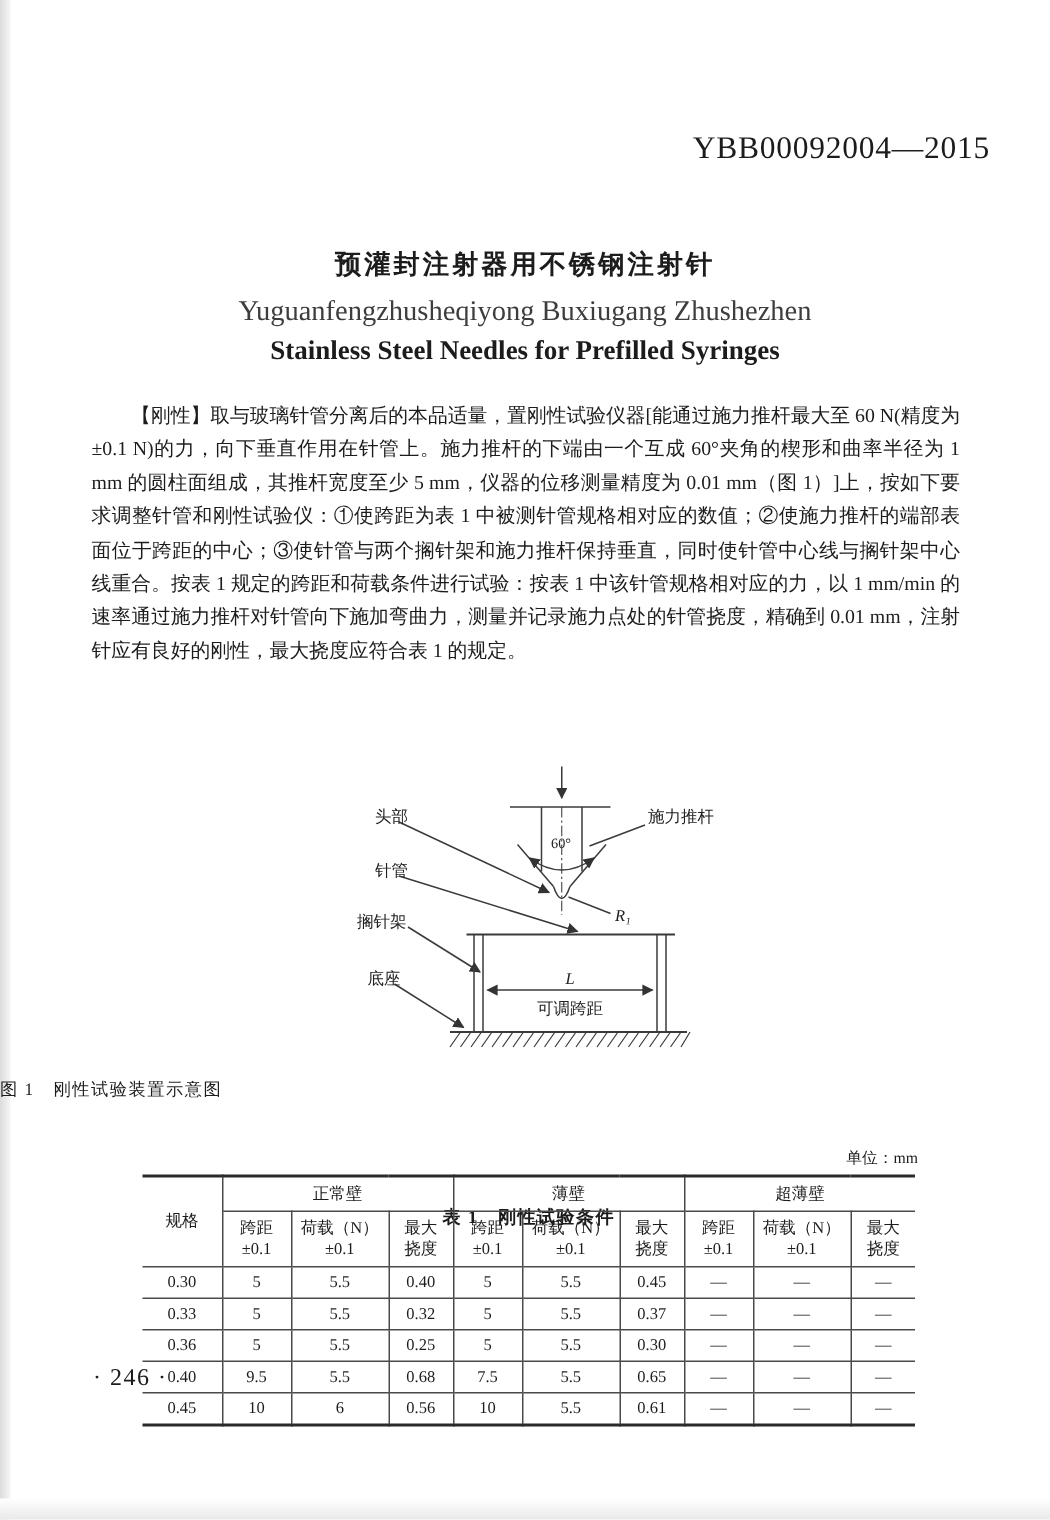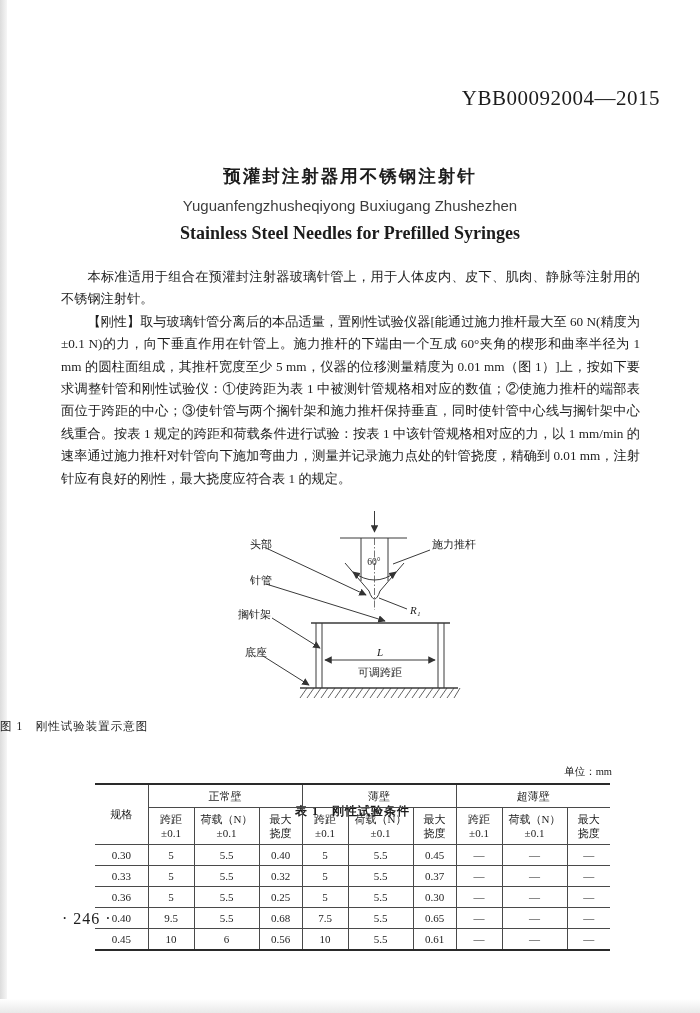--- a/index.html
+++ b/index.html
@@ -19,22 +19,22 @@
   .doc-number {
     position:absolute; top:86px; right:40px;
     font-size:21px; letter-spacing:.5px;
   }
   .title-zh {
     position:absolute; top:164px; left:0; width:100%;
     text-align:center; font-size:17.5px; font-weight:bold; letter-spacing:2px;
   }
   .title-pinyin {
     position:absolute; top:197px; left:0; width:100%;
-    text-align:center; font-size:15px; color:#3d3d3d;
-    font-family:Liberation Sans, sans-serif;
+    text-align:center; font-size:19px; color:#3d3d3d;
+    font-family:Liberation Serif, serif;
   }
   .title-en {
     position:absolute; top:223px; left:0; width:100%;
     text-align:center; font-size:18px; font-weight:bold;
   }
   .body-text {
     position:absolute; top:266px; left:61px; width:579px;
     font-size:13.2px; line-height:22.4px; text-align:justify;
   }
   .body-text p { margin:0; text-indent:2em; }
@@ -79,21 +79,20 @@
 <div class="scan-edge-left"></div>
 <div class="scan-edge-bottom"></div>
 
 <div class="doc-number">YBB00092004—2015</div>
 
 <div class="title-zh">预灌封注射器用不锈钢注射针</div>
 <div class="title-pinyin">Yuguanfengzhusheqiyong Buxiugang Zhushezhen</div>
 <div class="title-en">Stainless Steel Needles for Prefilled Syringes</div>
 
 <div class="body-text">
-  <p>本标准适用于组合在预灌封注射器玻璃针管上，用于人体皮内、皮下、肌肉、静脉等注射用的不锈钢注射针。</p>
   <p>【刚性】取与玻璃针管分离后的本品适量，置刚性试验仪器[能通过施力推杆最大至 60 N(精度为±0.1 N)的力，向下垂直作用在针管上。施力推杆的下端由一个互成 60°夹角的楔形和曲率半径为 1 mm 的圆柱面组成，其推杆宽度至少 5 mm，仪器的位移测量精度为 0.01 mm（图 1）]上，按如下要求调整针管和刚性试验仪：①使跨距为表 1 中被测针管规格相对应的数值；②使施力推杆的端部表面位于跨距的中心；③使针管与两个搁针架和施力推杆保持垂直，同时使针管中心线与搁针架中心线重合。按表 1 规定的跨距和荷载条件进行试验：按表 1 中该针管规格相对应的力，以 1 mm/min 的速率通过施力推杆对针管向下施加弯曲力，测量并记录施力点处的针管挠度，精确到 0.01 mm，注射针应有良好的刚性，最大挠度应符合表 1 的规定。</p>
 </div>
 
 <div class="figure-wrap">
   <svg width="262" height="198" viewBox="0 0 262 198" xmlns="http://www.w3.org/2000/svg">
     <defs>
       <marker id="ah" viewBox="0 0 10 10" refX="9" refY="5" markerWidth="7.5" markerHeight="7.5" orient="auto-start-reverse">
         <path d="M0 0 L10 5 L0 10 z" fill="#333"></path>
       </marker>
     </defs>

